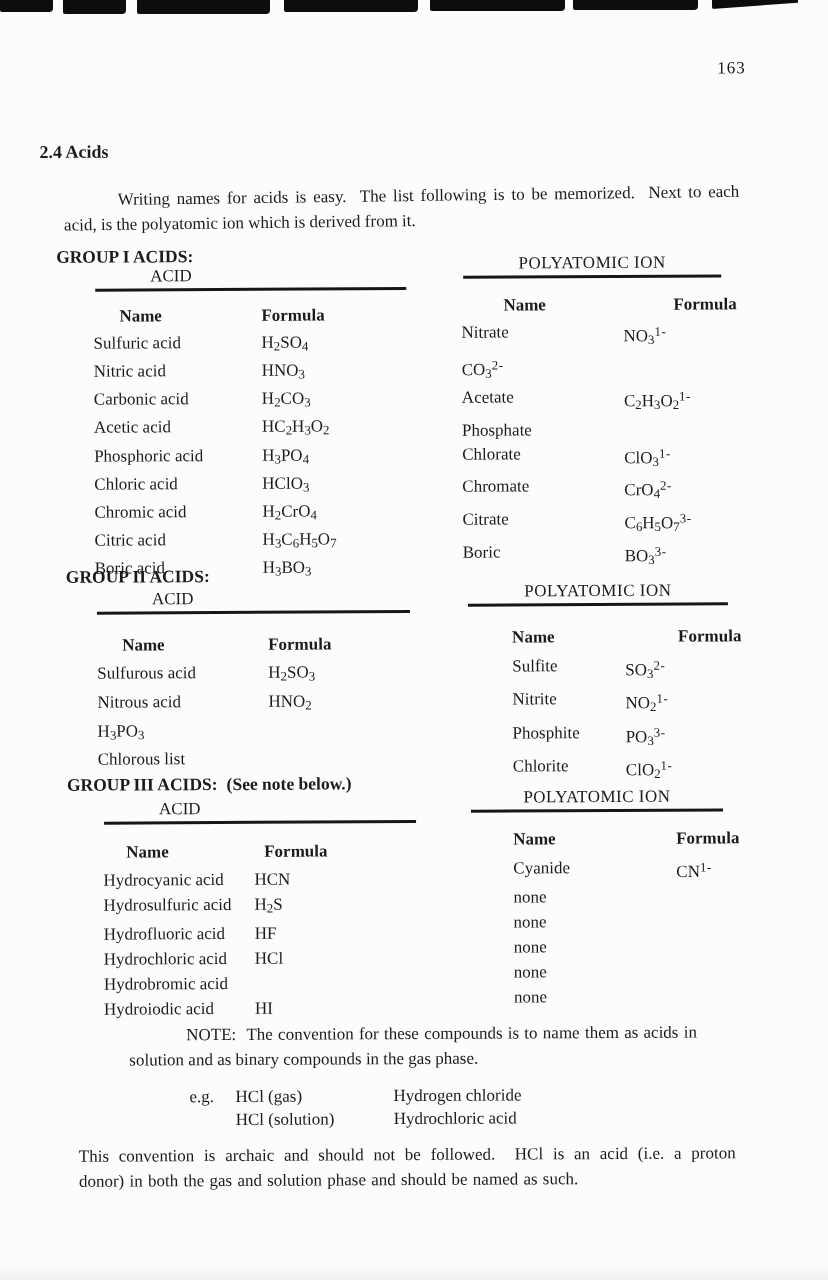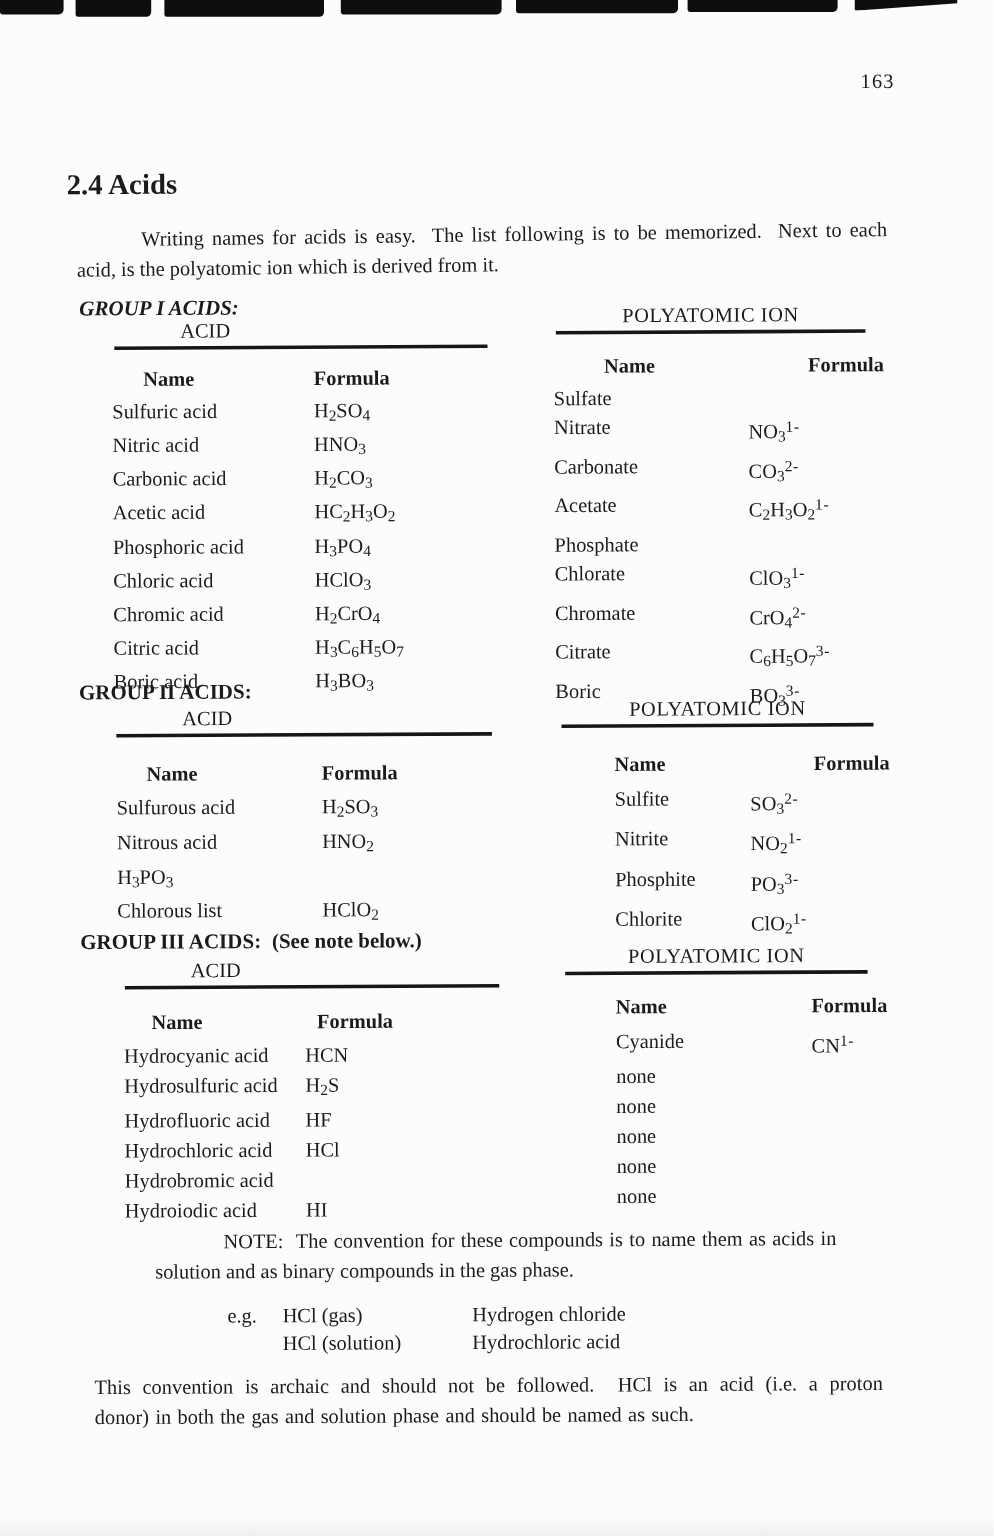--- a/index.html
+++ b/index.html
@@ -17,30 +17,30 @@
   .strip div { position:absolute; top:0; background:#0d0d0d; border-radius:0 0 4px 2px; }
   .s1 { left:0;   width:53px;  height:12px; }
   .s2 { left:63px; width:63px; height:14px; }
   .s3 { left:137px; width:133px; height:14px; }
   .s4 { left:284px; width:134px; height:12px; }
   .s5 { left:430px; width:135px; height:11px; }
   .s6 { left:573px; width:125px; height:10px; }
   .s7 { left:712px; width:86px;  height:9px; clip-path:polygon(0 0,100% 0,100% 30%,0 100%); }
 
   .pageno { position:absolute; top:60px; left:720px; letter-spacing:1px; }
-  .h-sec  { position:absolute; top:140px; left:58px; font-size:24px; font-weight:700; }
+  .h-sec  { position:absolute; top:140px; left:42px; font-size:18px; font-weight:700; }
 
   .intro { position:absolute; top:183px; left:66px; width:700px; line-height:25px; transform:rotate(-0.45deg); }
   .intro .l1 { padding-left:54px; word-spacing:2.5px; white-space:pre-wrap; }
   .intro .l2 { white-space:pre-wrap; }
 
   .group { position:absolute; left:0; width:828px; }
   #g1 { top:242px; } #g2 { top:562px; } #g3 { top:770px; }
   .gtitle { position:absolute; top:3px; left:66px; margin:0; font-size:17.5px; font-weight:700; }
-  #g1 .gtitle { left:68px;font-style:italic; }
+  #g1 .gtitle { left:58px; }
   .gnote { margin-left:9px; }
 
   .panelL { position:absolute; top:0; left:40px;  width:400px; }
   .panelR { position:absolute; top:0; left:440px; width:388px; }
 
   .colhead {
     font-size:17px; line-height:20px; padding-bottom:2px;
     border-bottom:3px solid #161616;
   }
   .acidhead { padding-left:55px; }
@@ -184,28 +184,26 @@
       </div>
 
       <div class="panelR">
         <div class="colhead ionhead">POLYATOMIC ION</div>
         <div class="thead">
           <span class="nh">Name</span>
           <span class="fh">Formula</span>
         </div>
         <div class="rows">
           <div class="trow">
-              <span class="cname">Sulfate</span>
             </div>
           <div class="trow">
               <span class="cname">Nitrate</span>
               <span class="cformula">NO<sub>3</sub><sup>1-</sup></span>
             </div>
           <div class="trow">
-              <span class="cname">Carbonate</span>
               <span class="cformula">CO<sub>3</sub><sup>2-</sup></span>
             </div>
           <div class="trow">
               <span class="cname">Acetate</span>
               <span class="cformula">C<sub>2</sub>H<sub>3</sub>O<sub>2</sub><sup>1-</sup></span>
             </div>
           <div class="trow">
               <span class="cname">Phosphate</span>
             </div>
           <div class="trow">
@@ -244,21 +242,20 @@
             </div>
           <div class="trow">
               <span class="cname">Nitrous acid</span>
               <span class="cformula">HNO<sub>2</sub></span>
             </div>
           <div class="trow">
               <span class="cformula">H<sub>3</sub>PO<sub>3</sub></span>
             </div>
           <div class="trow">
               <span class="cname">Chlorous list</span>
-              <span class="cformula">HClO<sub>2</sub></span>
             </div>
         </div>
       </div>
 
       <div class="panelR">
         <div class="colhead ionhead">POLYATOMIC ION</div>
         <div class="thead">
           <span class="nh">Name</span>
           <span class="fh">Formula</span>
         </div>

